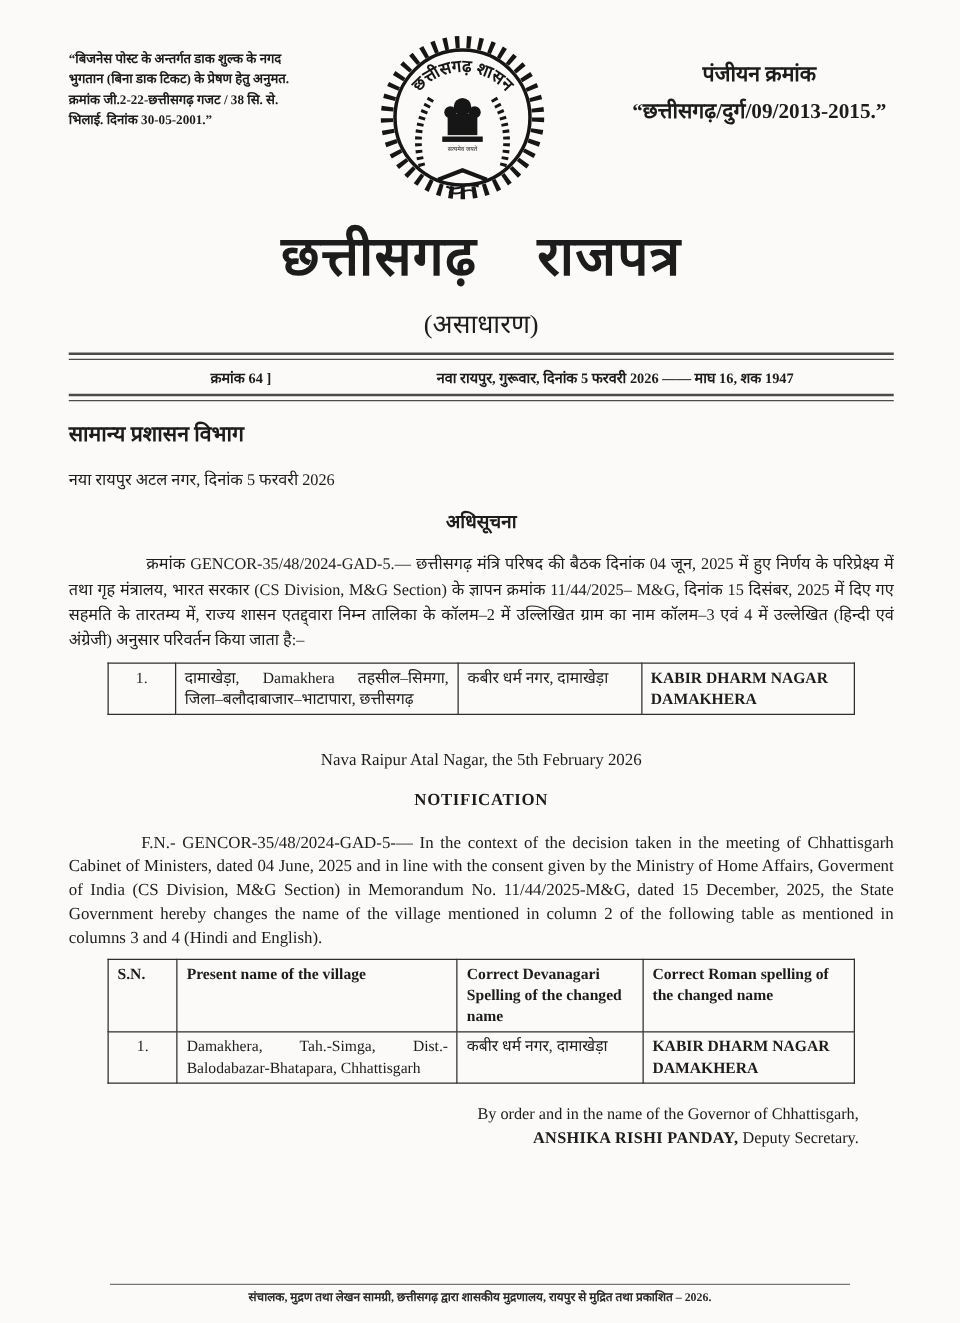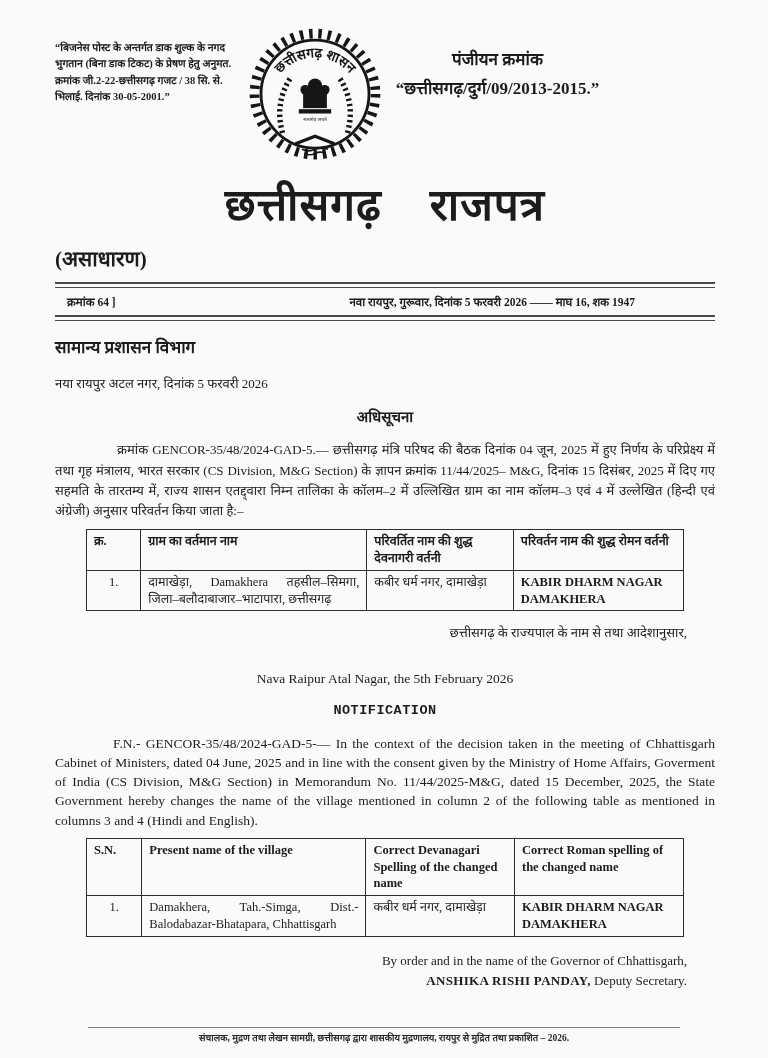--- a/index.html
+++ b/index.html
@@ -8,34 +8,34 @@
     background:#fbfaf8;
     color:#1c1c1c;
     font-family:"Liberation Serif","DejaVu Serif",serif;
     -webkit-font-smoothing:antialiased;
     overflow:hidden;
   }
   .page{position:relative;width:768px;height:1058px;}
   .content{position:absolute;left:55px;top:0;width:660px;}
 
   
-  .masthead{display:flex;justify-content:flex-start;align-items:flex-start;padding-top:10px;}
+  .masthead{display:flex;justify-content:space-between;align-items:flex-start;padding-top:10px;}
   .post-note{width:185px;margin-top:30px;font-size:10.5px;font-weight:bold;line-height:1.55;text-align:left;}
   .emblem-wrap{width:150px;display:flex;justify-content:center;margin-top:2px;}
   .reg-block{width:215px;margin-top:36px;text-align:center;font-size:17px;font-weight:bold;line-height:1.7;}
 
   
   .gazette-title{margin-top:8px;text-align:center;font-size:44px;font-weight:bold;word-spacing:36px;letter-spacing:1px;line-height:1.1;}
-  .gazette-sub{margin-top:14px;font-size:21px;font-weight:bold;}
+  .gazette-sub{margin-top:14px;text-align:center;font-size:21px;font-weight:normal;}
   .gazette-auth{margin-top:4px;text-align:center;font-size:18px;font-weight:bold;}
 
   
   .double-rule{height:3px;border-top:2px solid #4a4a4a;border-bottom:1px solid #4a4a4a;margin-top:10px;}
   .issue-line{display:flex;align-items:center;font-size:11.5px;font-weight:bold;padding:6px 0 4px 0;}
-  .issue-no{width:150px;text-align:left;padding-left:12px;}
+  .issue-no{width:150px;text-align:right;padding-left:12px;}
   .issue-date{flex:1;text-align:right;padding-right:80px;}
   .double-rule.bottom{margin-top:2px;}
 
   
   .dept{margin-top:14px;text-align:left;font-size:17px;font-weight:bold;}
   .dept-addr{margin-top:2px;text-align:center;font-size:15.5px;font-weight:bold;}
   .place-date-hi{margin-top:16px;text-align:left;font-size:13px;}
   .notice-hi{margin-top:14px;text-align:center;font-size:15px;font-weight:bold;}
   .body-hi{margin-top:14px;font-size:13px;line-height:1.55;text-align:justify;text-indent:62px;}
 
@@ -48,21 +48,21 @@
   th.c-rom, td.c-rom{width:168px;}
   th.c-name{text-align:center;}
   td.c-name, td.c-dev{text-align:justify;}
   td.c-rom, td.bold{font-weight:bold;}
 
   .signoff-hi{margin-top:12px;text-align:right;font-size:13px;line-height:1.5;padding-right:28px;}
   .signoff-hi .name{font-weight:bold;padding-right:2px;}
 
   
   .place-date-en{margin-top:28px;text-align:center;font-size:13.5px;}
-  .notice-en{margin-top:16px;text-align:center;font-size:13.5px;font-weight:bold;letter-spacing:.5px;font-family:Liberation Mono, monospace;}
+  .notice-en{margin-top:16px;text-align:center;font-size:13.5px;font-weight:bold;letter-spacing:.5px;}
   .body-en{margin-top:16px;font-size:13.5px;line-height:1.42;text-align:justify;text-indent:58px;}
   .signoff-en{margin-top:14px;text-align:right;font-size:13px;line-height:1.5;padding-right:28px;}
   .signoff-en .name{font-weight:bold;letter-spacing:.3px;}
 
   
   .footer{position:absolute;left:88px;bottom:14px;width:592px;text-align:center;}
   .footer-rule{border-top:1.5px solid #777;margin-bottom:3px;}
   .footer-text{font-size:9.5px;font-weight:bold;color:#2a2a2a;}
 </style>
 </head>
@@ -117,37 +117,30 @@
     </div>
     <div class="double-rule bottom"></div>
 
     <div class="dept">सामान्य प्रशासन विभाग</div>
     <div class="place-date-hi">नया रायपुर अटल नगर, दिनांक 5 फरवरी 2026</div>
     <div class="notice-hi">अधिसूचना</div>
     <div class="body-hi">क्रमांक GENCOR-35/48/2024-GAD-5.— छत्तीसगढ़ मंत्रि परिषद की बैठक दिनांक 04 जून, 2025 में हुए निर्णय के परिप्रेक्ष्य में तथा गृह मंत्रालय, भारत सरकार (CS Division, M&amp;G Section) के ज्ञापन क्रमांक 11/44/2025– M&amp;G, दिनांक 15 दिसंबर, 2025 में दिए गए सहमति के तारतम्य में, राज्य शासन एतद्द्वारा निम्न तालिका के कॉलम–2 में उल्लिखित ग्राम का नाम कॉलम–3 एवं 4 में उल्लेखित (हिन्दी एवं अंग्रेजी) अनुसार परिवर्तन किया जाता है:–</div>
 
     <table class="gz">
       <tbody>
-          <tr>
-        <th class="c-sn">क्र.</th>
-        <th class="c-name">ग्राम का वर्तमान नाम</th>
-        <th class="c-dev">परिवर्तित नाम की शुद्ध देवनागरी वर्तनी</th>
-        <th class="c-rom">परिवर्तन नाम की शुद्ध रोमन वर्तनी</th>
-      </tr>
       <tr>
         <td class="c-sn">1.</td>
         <td class="c-name">दामाखेड़ा, Damakhera तहसील–सिमगा, जिला–बलौदाबाजार–भाटापारा, छत्तीसगढ़</td>
         <td class="c-dev">कबीर धर्म नगर, दामाखेड़ा</td>
         <td class="c-rom">KABIR DHARM NAGAR DAMAKHERA</td>
       </tr>
     </tbody>
       </table>
 
     <div class="signoff-hi">
-      <div>छत्तीसगढ़ के राज्यपाल के नाम से तथा आदेशानुसार,</div>
     </div>
 
     <div class="place-date-en">Nava Raipur Atal Nagar, the 5th February  2026</div>
     <div class="notice-en">NOTIFICATION</div>
     <div class="body-en">F.N.- GENCOR-35/48/2024-GAD-5-—  In the context of the decision taken in the meeting of Chhattisgarh Cabinet of Ministers, dated 04 June, 2025 and in line with the consent given by the Ministry of Home Affairs, Goverment of India (CS Division, M&amp;G Section) in Memorandum No. 11/44/2025-M&amp;G, dated 15 December, 2025, the State Government hereby changes the name of the village mentioned in column 2 of the following table as mentioned in columns 3 and 4 (Hindi and English).</div>
 
     <table class="gz">
       <tbody>
           <tr>
         <th class="c-sn">S.N.</th>

